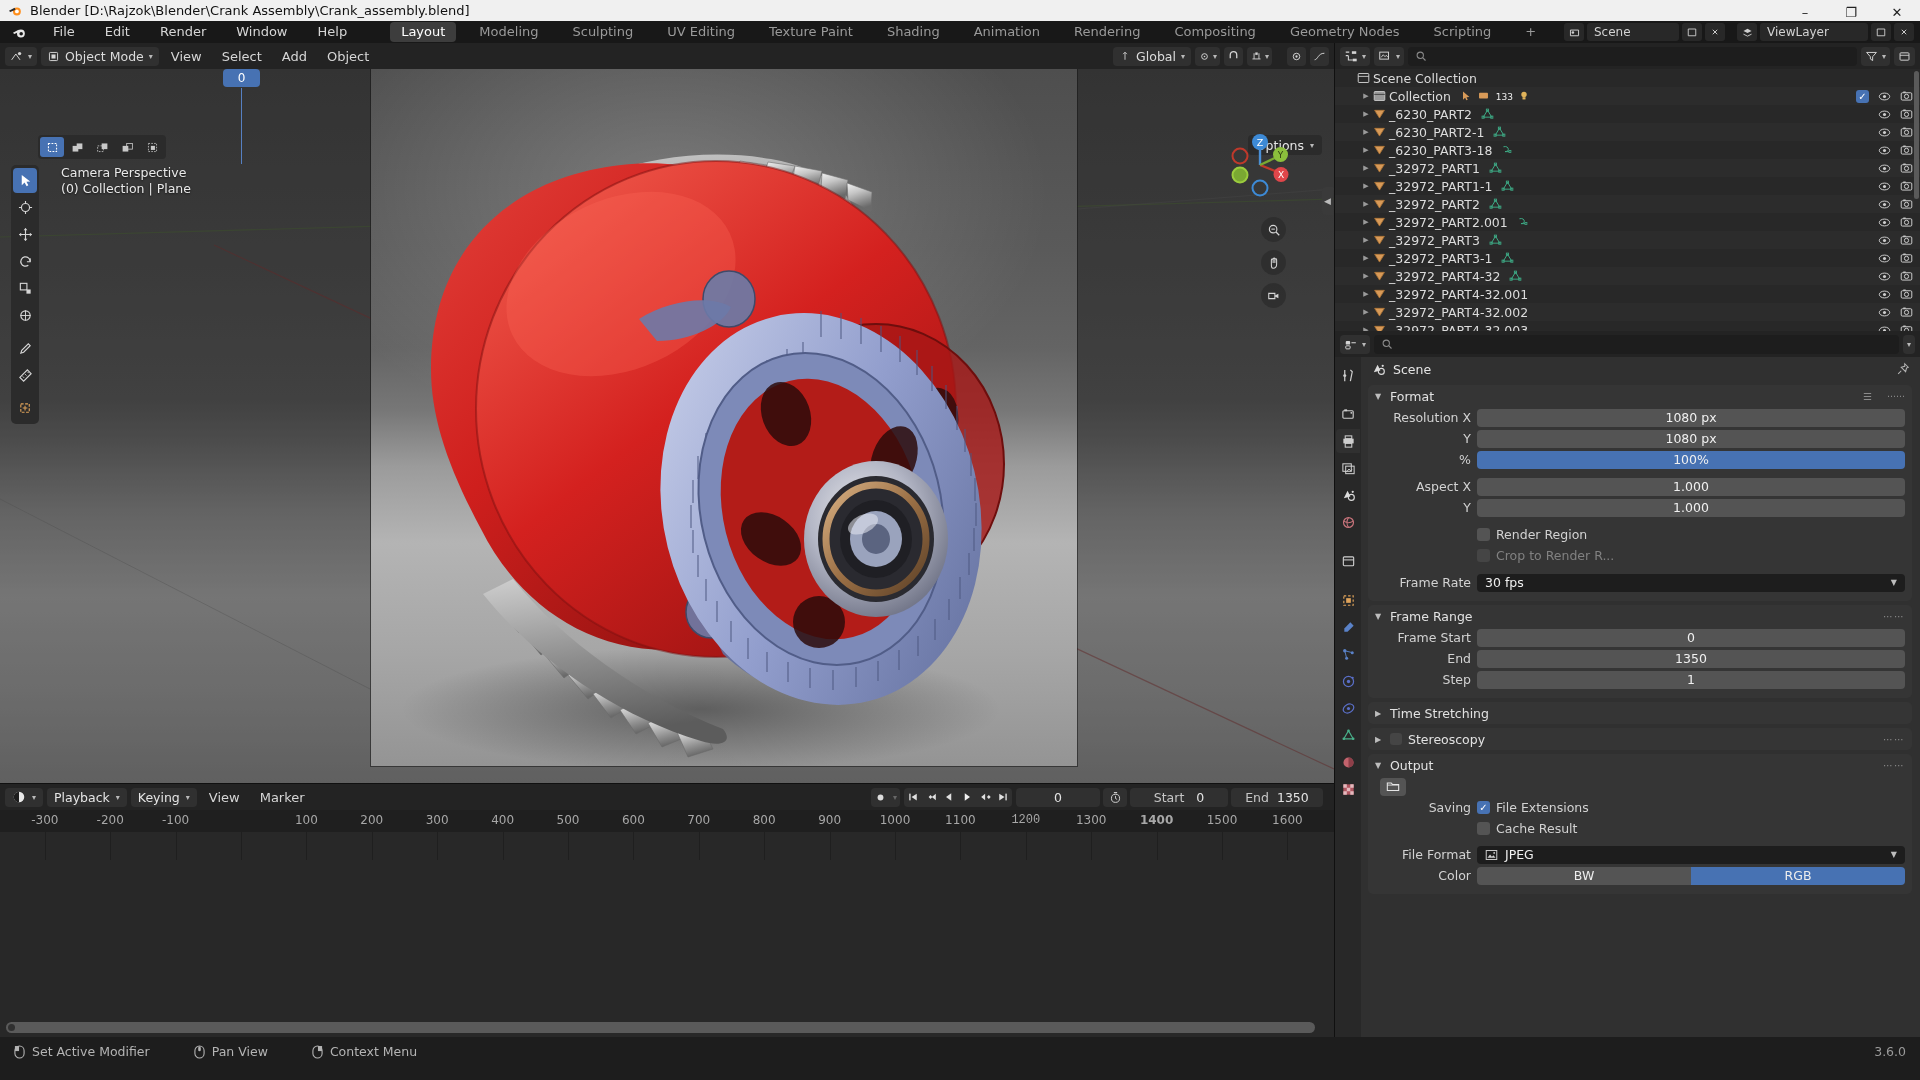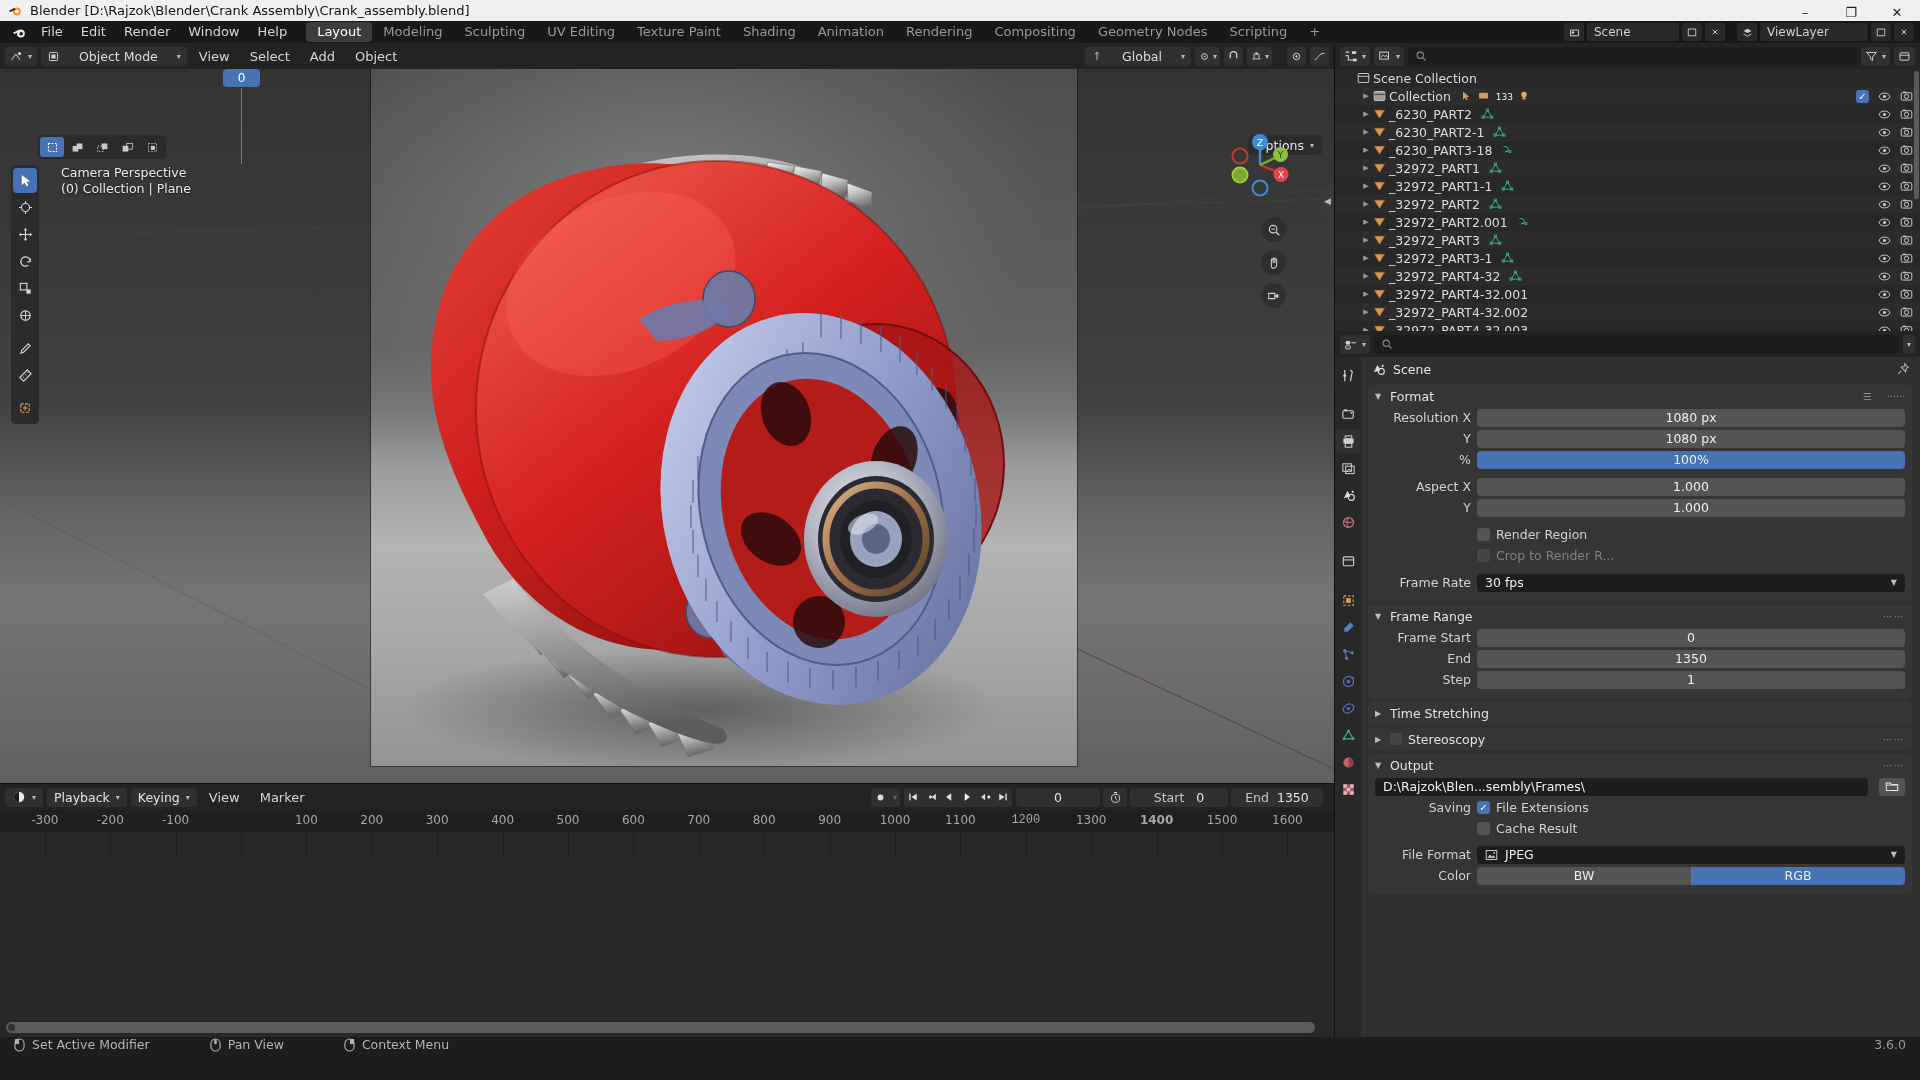--- a/index.html
+++ b/index.html
@@ -8,39 +8,39 @@
 
   
   #titlebar { height:21px; background:#f0f0f0; color:#111; display:flex; align-items:center;
     padding-left:8px; font-size:13px; position:relative; }
   #titlebar .blogo { width:15px;height:15px;margin-right:7px; }
   #win-ctl { position:absolute; right:0; top:0; height:24px; display:flex; }
   #win-ctl div { width:46px; height:24px; display:flex; align-items:center; justify-content:center;
     color:#222; font-size:13px; }
 
   
-  #topbar { height:22px; background:#181818; display:flex; align-items:center; padding-left:6px; gap:0;justify-content:space-between; }
+  #topbar { height:22px; background:#181818; display:flex; align-items:center; padding-left:6px; gap:12px;justify-content:space-between; }
   .ticon { width:26px; height:20px; display:flex; align-items:center; justify-content:center; }
   .menu { padding:0 9px; height:20px; line-height:20px; color:#d6d6d6; font-size:13px; }
   .ws { padding:0 11px; height:22px; line-height:22px; color:#9a9a9a; font-size:13px; }
   .ws.active { background:#3d3d3d; color:#fff; border-radius:4px; height:20px; line-height:20px;}
   #topbar-right { margin-left:auto; display:flex; align-items:center; gap:3px; padding-right:6px; }
   .scenefield { background:#282828; height:18px; border-radius:3px; display:flex; align-items:center;
     padding:0 7px; font-size:12px; color:#d2d2d2; gap:5px;}
   .tb-btn { width:20px;height:18px;display:flex;align-items:center;justify-content:center;
     background:#282828;border-radius:3px; }
 
   
   #main { display:flex; height:994px; }
 
   
   #viewportCol { width:1334px; position:relative; background:#303030; }
   #vp-header { height:26px; background:#232323; display:flex; align-items:center; padding:0 5px; gap:4px; }
   .vh-box { background:#303030; border-radius:4px; height:19px; display:flex; align-items:center;
-    padding:0 6px; gap:19px; font-size:12.5px; color:#dcdcdc; }
+    padding:0 6px; gap:5px; font-size:12.5px; color:#dcdcdc; }
   .vh-btn { background:#303030; border-radius:4px; height:19px; min-width:19px; display:flex;
     align-items:center; justify-content:center; padding:0 3px;}
   .vh-txt { padding:0 8px; color:#d6d6d6; font-size:13px; height:19px; line-height:19px;}
   .chev { font-size:8px; color:#b9b9b9; }
   .sep { width:7px; }
 
   #vp-body { position:relative; height:714px; overflow:hidden; background:#3b3b3b; }
   
   #scene-bg { position:absolute; inset:0;
     background:
@@ -165,22 +165,22 @@
   .chkrow .ctxt.dim { color:#818181; }
   .cb.dim { background:#454545; }
   .seg { display:flex; flex:1; border-radius:4px; overflow:hidden; height:18px; }
   .seg div { flex:1; display:flex;align-items:center;justify-content:center; background:#545454;
     font-size:12.5px; color:#ededed;}
   .seg div.on { background:#4772b3; }
   .fbrowse { width:26px; height:18px; background:#545454; border-radius:4px; display:flex;
     align-items:center; justify-content:center; margin-left:5px;}
 
   
-  #status { height:22px; background:#1d1d1d; display:flex; align-items:flex-start; padding-left:14px;
-    gap:16px; font-size:12.5px; color:#b4b4b4; }
+  #status { height:22px; background:#1d1d1d; display:flex; align-items:flex-end; padding-left:14px;
+    gap:0px; font-size:12.5px; color:#b4b4b4; }
   .sitem { display:flex; align-items:center; gap:7px; margin-right:44px; }
   #status .right { margin-left:auto; padding-right:14px; color:#9a9a9a; font-size:12.5px; }
 
   svg { display:block; }
 </style>
 </head>
 <body>
 
 <div id="titlebar">
   <span class="blogo">
@@ -1574,23 +1574,20 @@
           </div>
 
           <div class="panel">
             <div class="panel-hd">
               <span class="ar">▼</span>
               <span>Output</span>
               <span class="dots">⋯⋯</span>
             </div>
             <div class="panel-bd">
               <div class="prow">
-                <span class="pval dark" style="flex:1;justify-content:flex-start">
-                  <span>D:\Rajzok\Blen...sembly\Frames\</span>
-                </span>
                 <span class="fbrowse">
                   <svg width="14" height="13" viewBox="0 0 16 14">
                       <path d="M1.5 11.5V3h4.5l1.3 1.6h7.2v6.9z" fill="none" stroke="#e6e6e6" stroke-width="1.2"></path>
                       <path d="M1.5 5.4h13" stroke="#e6e6e6" stroke-width="1"></path>
                     </svg>
                 </span>
               </div>
               <div class="chkrow">
                 <span class="sp" style="text-align:right;font-size:12.5px;color:#d2d2d2">Saving</span>
                 <span class="cb on">✓</span>

